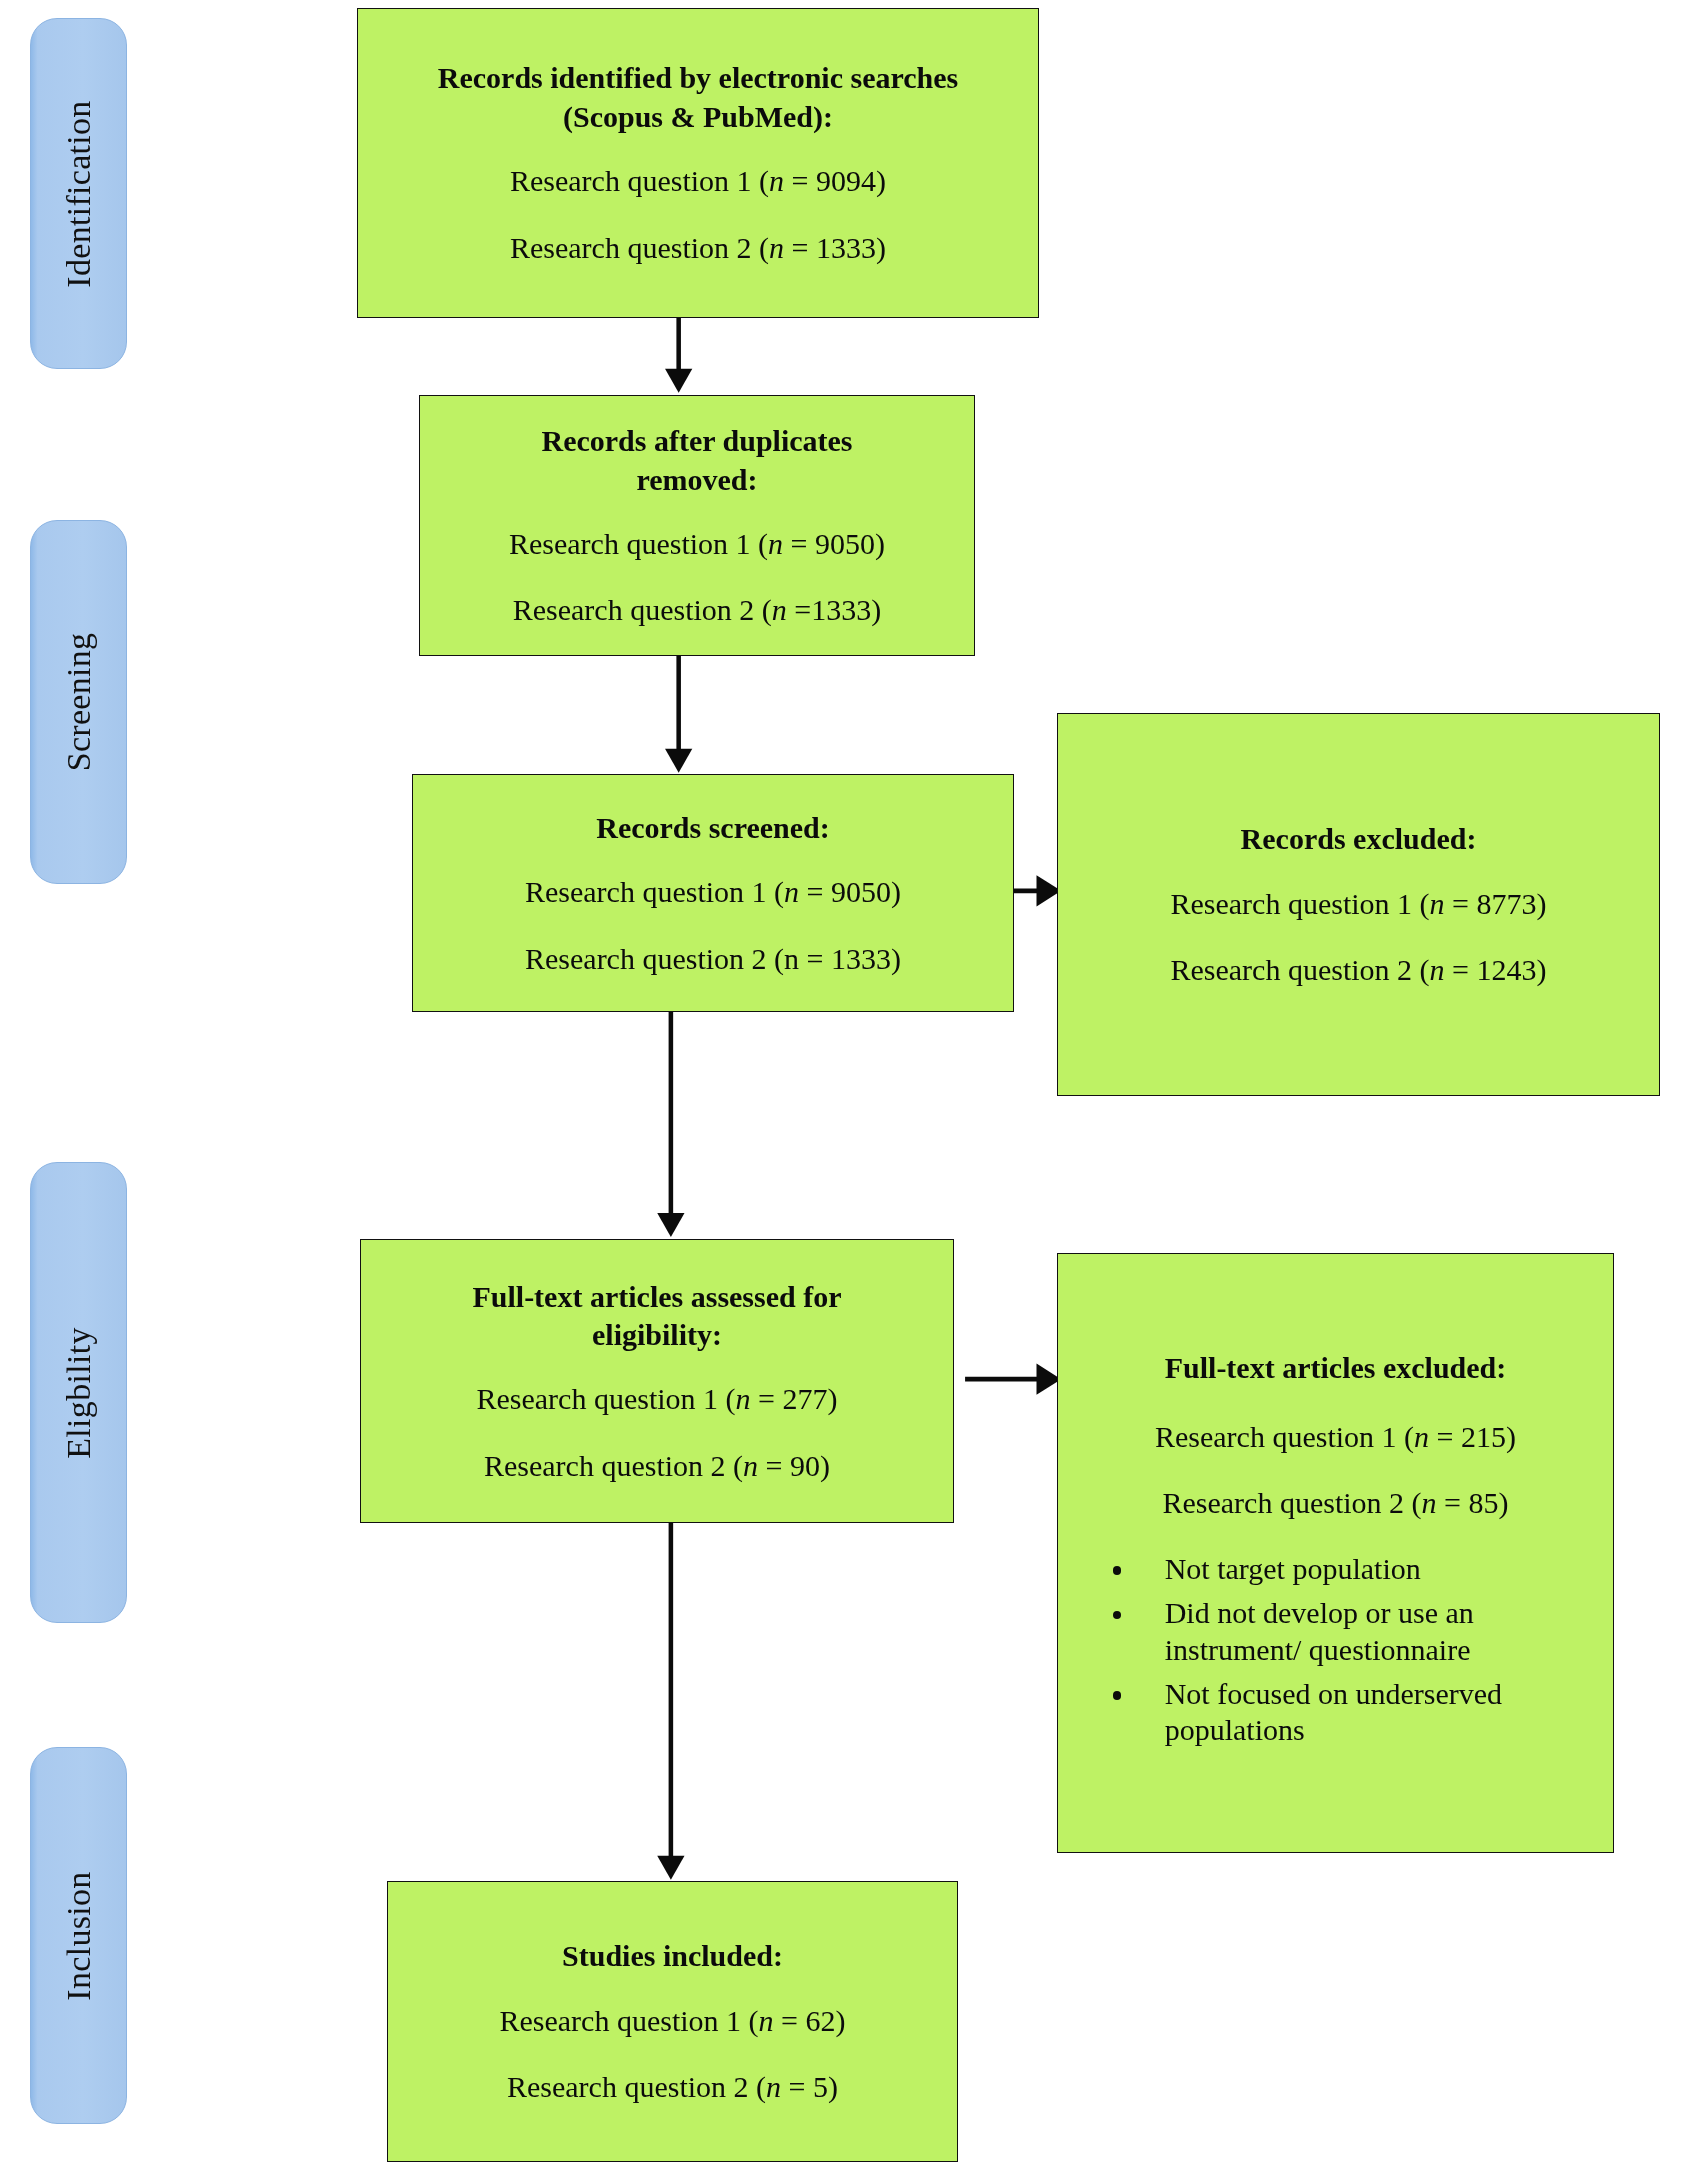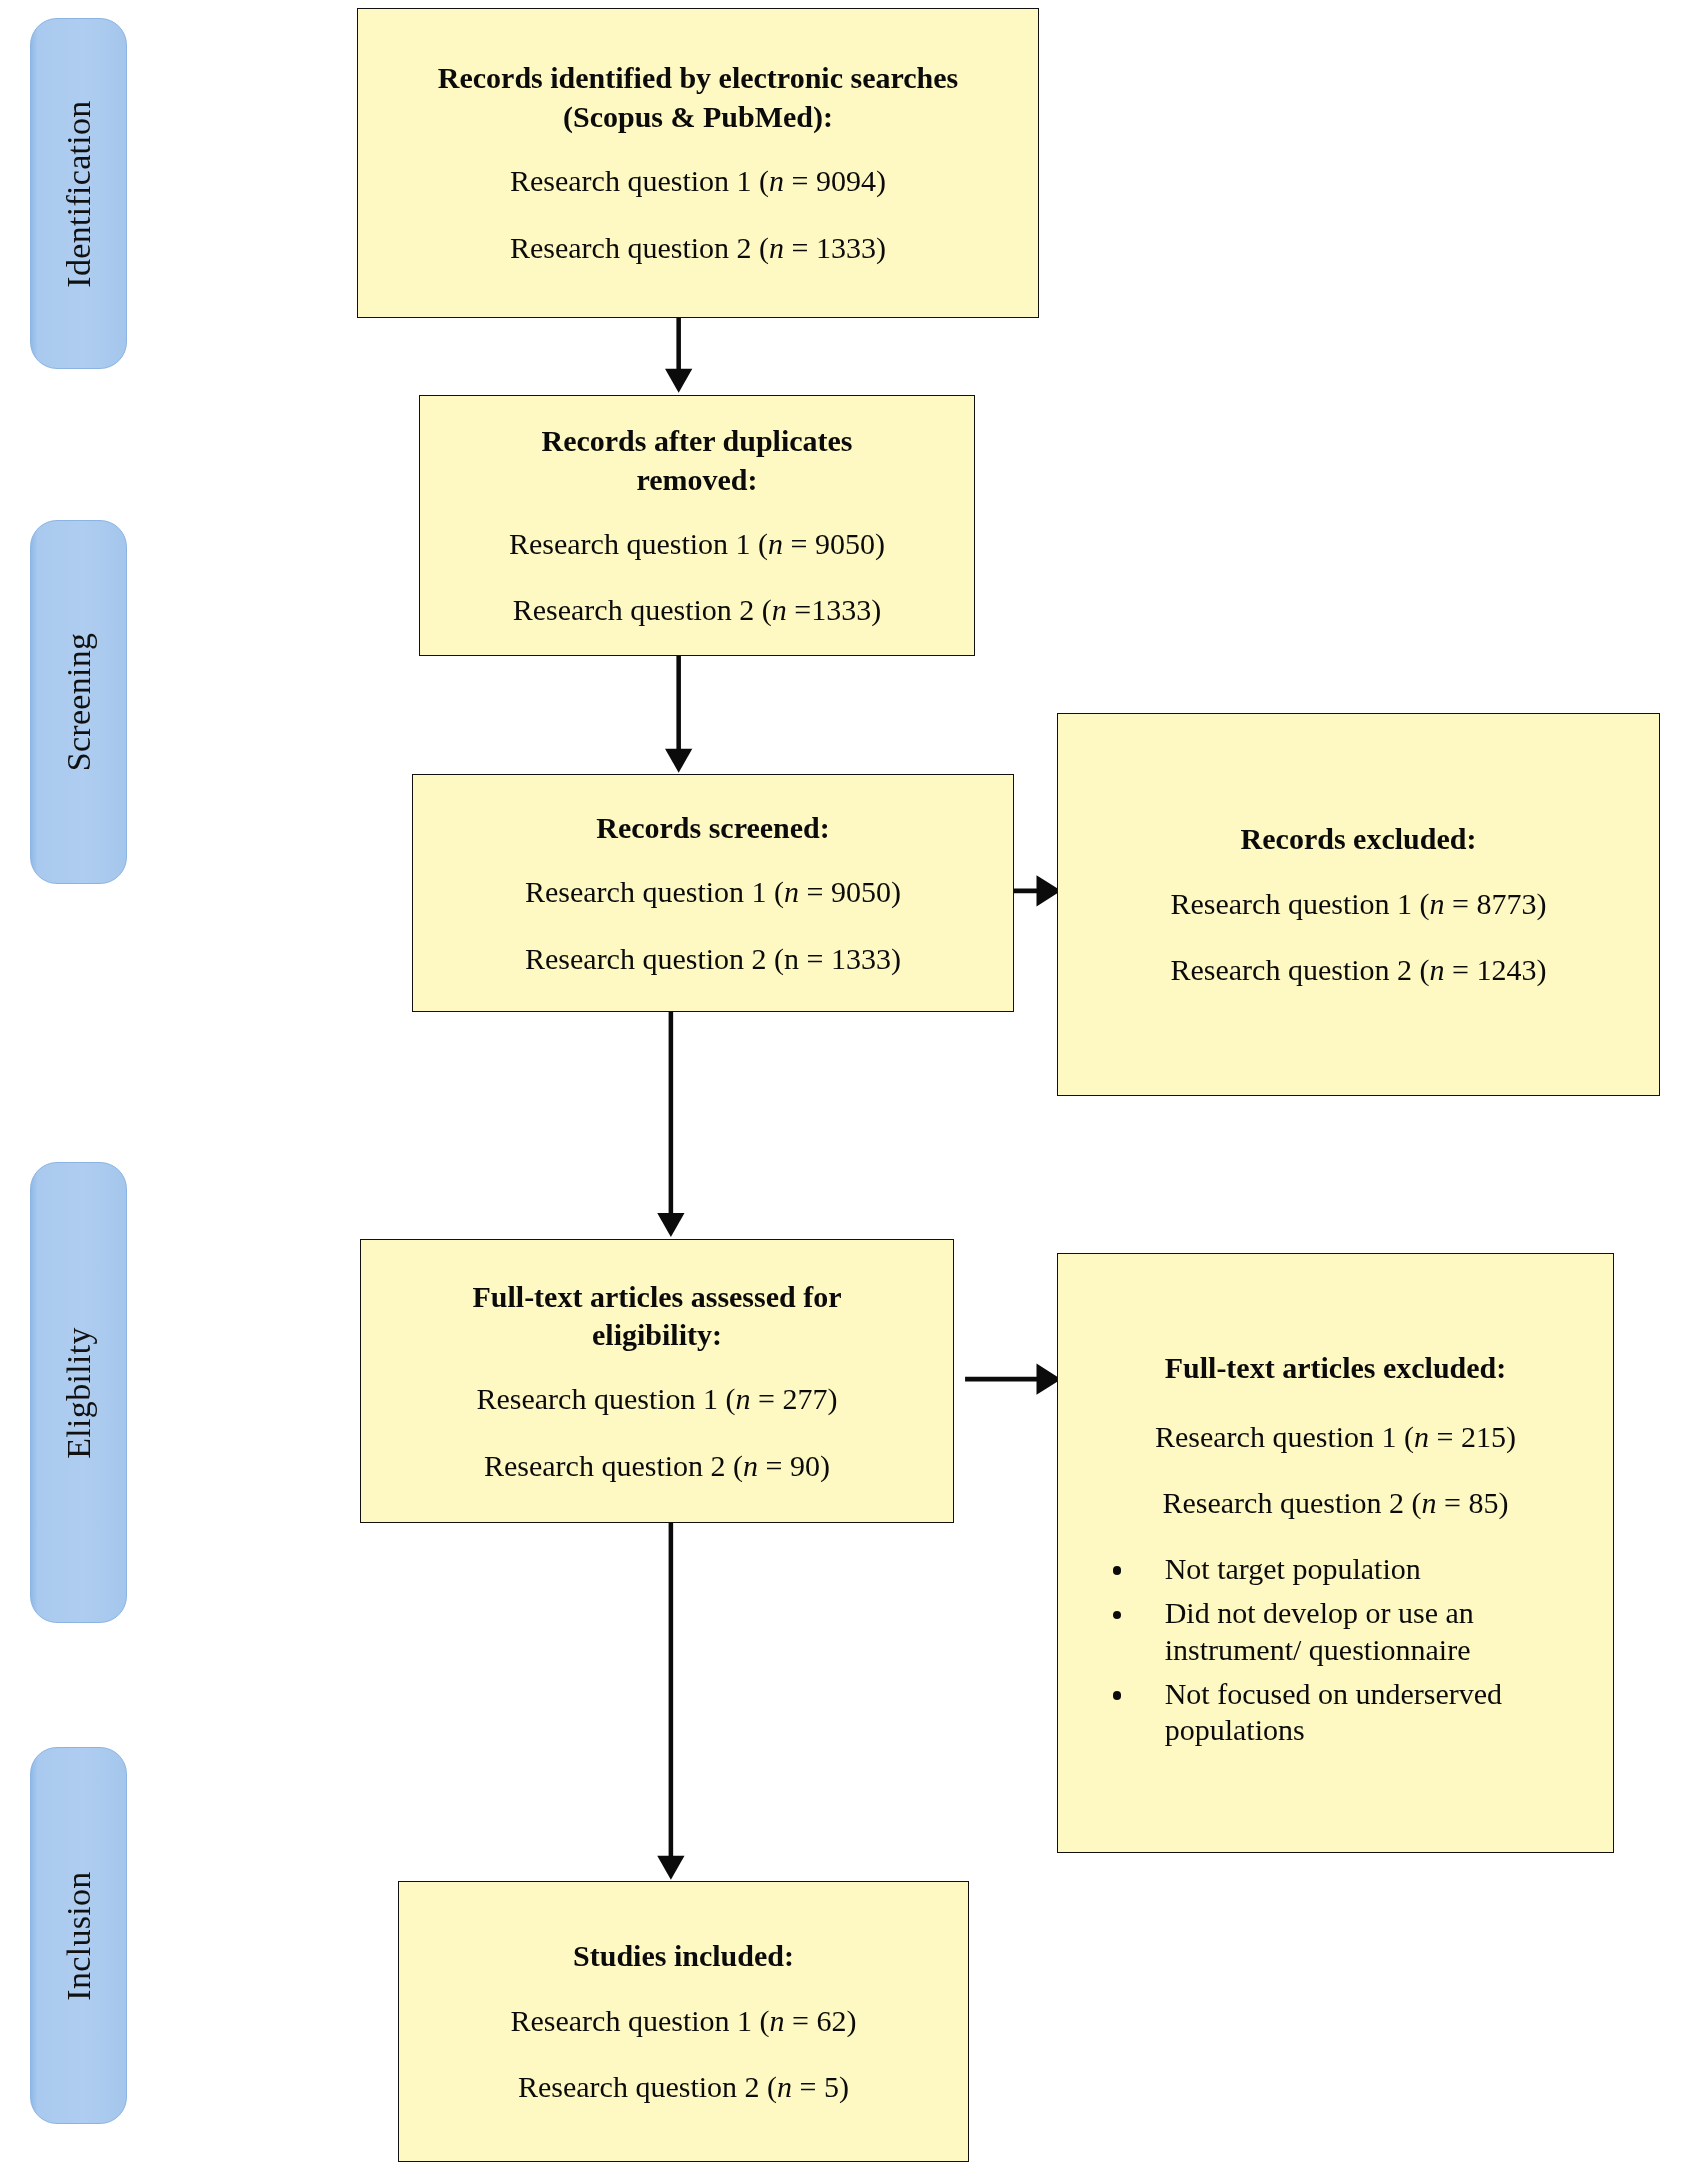--- a/index.html
+++ b/index.html
@@ -40,21 +40,21 @@
     white-space: nowrap;
     font-family: "Liberation Serif", "DejaVu Serif", serif;
     font-size: 34px;
     color: #111111;
     letter-spacing: 0.3px;
   }
   
   .flow-box {
     position: absolute;
     box-sizing: border-box;
-    background: #fef9c3;
+    background: #bef264;
     border: 1.9px solid #111111;
     display: flex;
     flex-direction: column;
     align-items: center;
     justify-content: center;
   }
   .box-inner {
     width: 100%;
     padding: 0 17px;
     box-sizing: border-box;
@@ -218,21 +218,21 @@
       <div class="box-line"><span>Research question 1 (</span><i>n</i><span> = 215)</span></div>
       <div class="box-line"><span>Research question 2 (</span><i>n</i><span> = 85)</span></div>
       <ul class="bullet-list" style="padding-left:39px; margin-top:22px;">
         <li class="bullet-item nowrap">Not target population</li>
         <li class="bullet-item wrapline">Did not develop or use an instrument/ questionnaire</li>
         <li class="bullet-item wrapline">Not focused on underserved populations</li>
       </ul>
     </div>
   </div>
 
-  <div class="flow-box" style="left:398px; top:1881px; width:571px; height:281px;">
+  <div class="flow-box" style="left:387px; top:1881px; width:571px; height:281px;">
     <div class="box-inner">
       <div class="box-title">Studies included:</div>
       <div class="box-line"><span>Research question 1 (</span><i>n</i><span> = 62)</span></div>
       <div class="box-line"><span>Research question 2 (</span><i>n</i><span> = 5)</span></div>
     </div>
   </div>
 
 </div>
 
 

